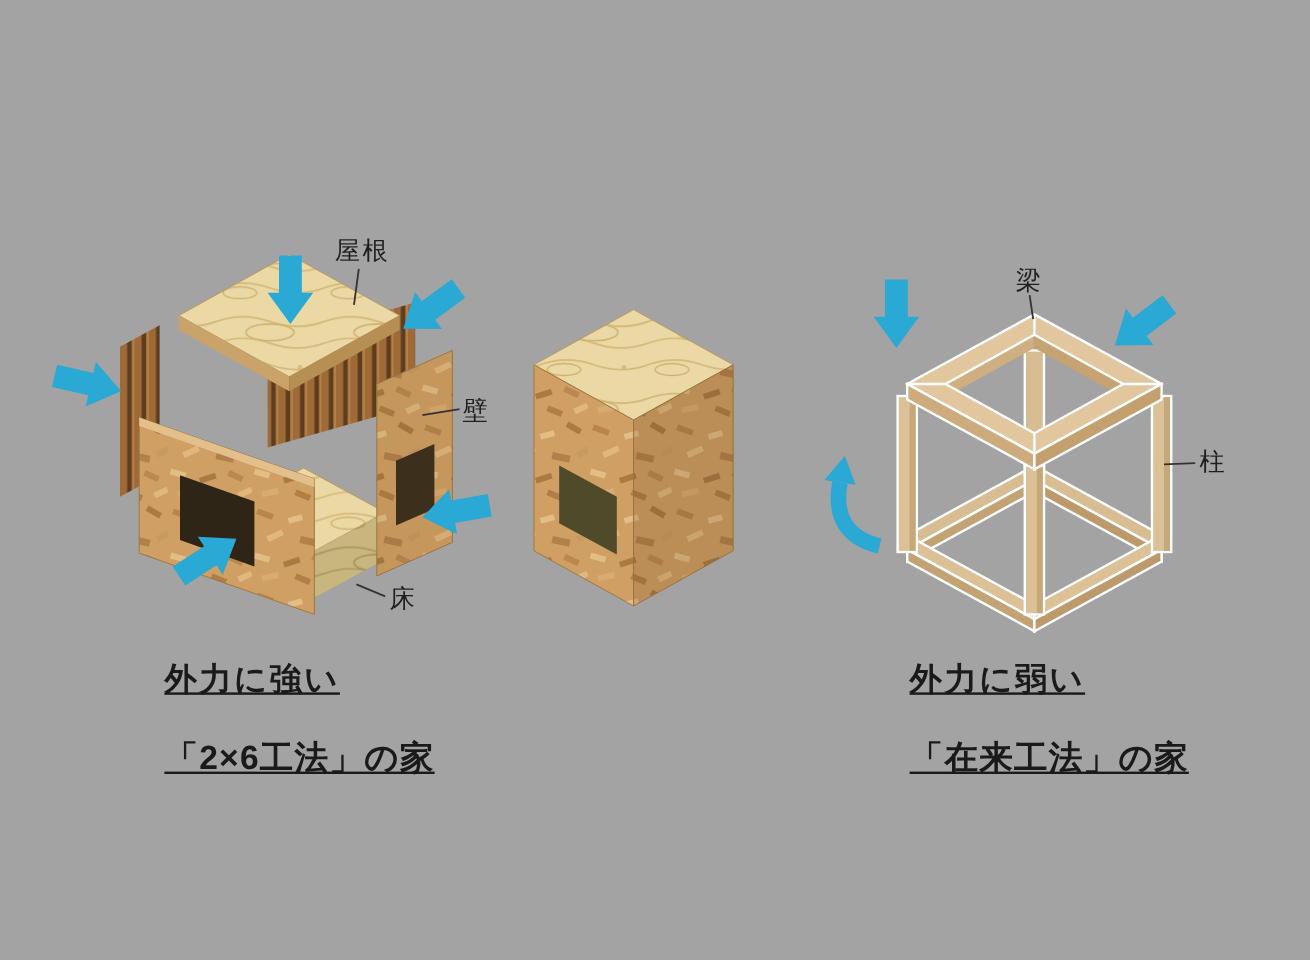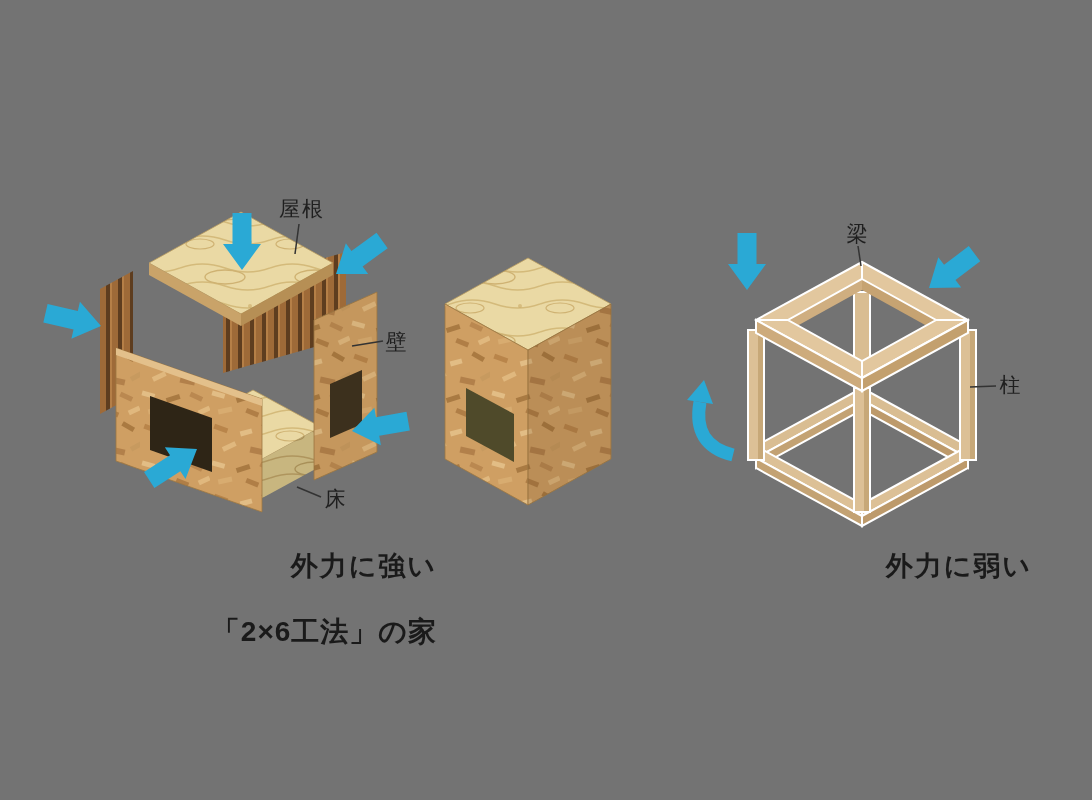--- a/index.html
+++ b/index.html
@@ -4,43 +4,44 @@
 <style>
   html, body {
     margin: 0; padding: 0;
     width: 1092px; height: 800px;
     background: #ffffff;
     overflow: hidden;
   }
   .stage {
     position: relative;
     width: 1092px; height: 800px;
-    background: #737373;
+    background: #a3a3a3;
     font-family: "Liberation Sans", sans-serif;
   }
   svg.canvas { position: absolute; left: 0; top: 0; display: block; }
   svg text.part-label {
     font-family: "Liberation Sans", sans-serif;
     font-size: 21px;
     font-weight: 500;
     fill: #1f1f1f;
     letter-spacing: 2px;
     text-anchor: middle;
   }
   .caption {
     position: absolute;
     width: 300px;
-    text-align: right;
+    text-align: left;
     color: #1a1a1a;
     font-weight: 600;
+    text-decoration: underline;
   }
   .caption .l1 { font-size: 27px; letter-spacing: 2px; }
   .caption .l2 { font-size: 28px; letter-spacing: 1px; margin-top: 29px; }
   .caption-left  { left: 137px; top: 548px; }
-  .caption-right { left: 732px; top: 548px; }
+  .caption-right { left: 758px; top: 548px; }
 </style>
 </head>
 <body>
 
 <div class="stage">
 
 <svg class="canvas" width="1092" height="800" viewBox="0 0 1092 800">
   <defs>
 
     <polygon id="arrowShape" points="0,0 -26,-19 -26,-9.5 -57,-9.5 -57,9.5 -26,9.5 -26,19"></polygon>
@@ -201,15 +202,16 @@
     </g>
   </g>
 </svg>
 
 <div class="caption caption-left">
   <div class="l1">外力に強い</div>
   <div class="l2">「2×6工法」の家</div>
 </div>
 <div class="caption caption-right">
   <div class="l1">外力に弱い</div>
+  <div class="l2">「在来工法」の家</div>
 </div>
 
 </div>
 
 </body></html>

